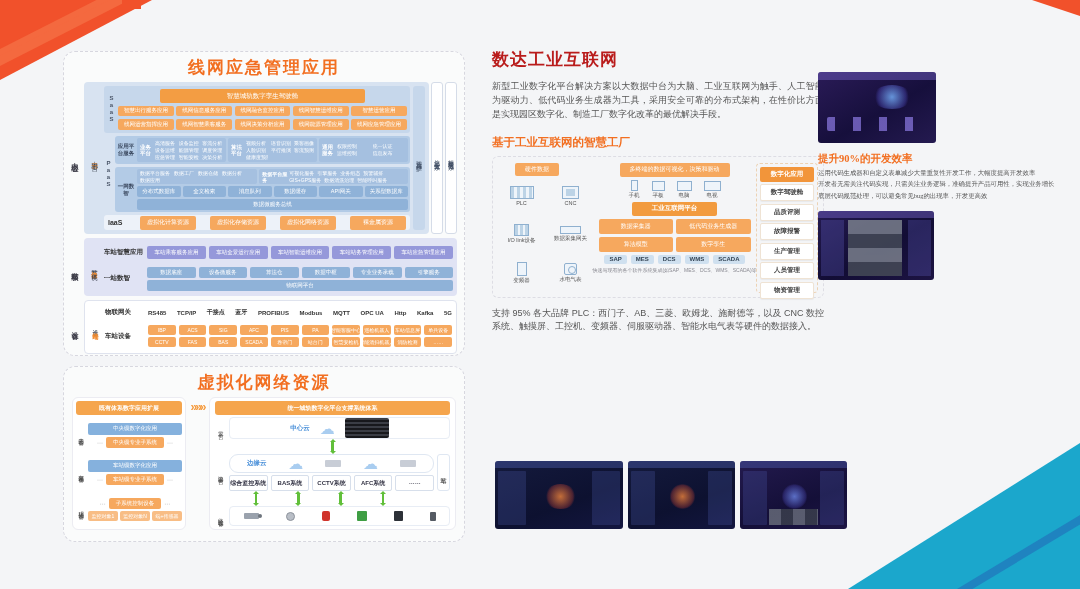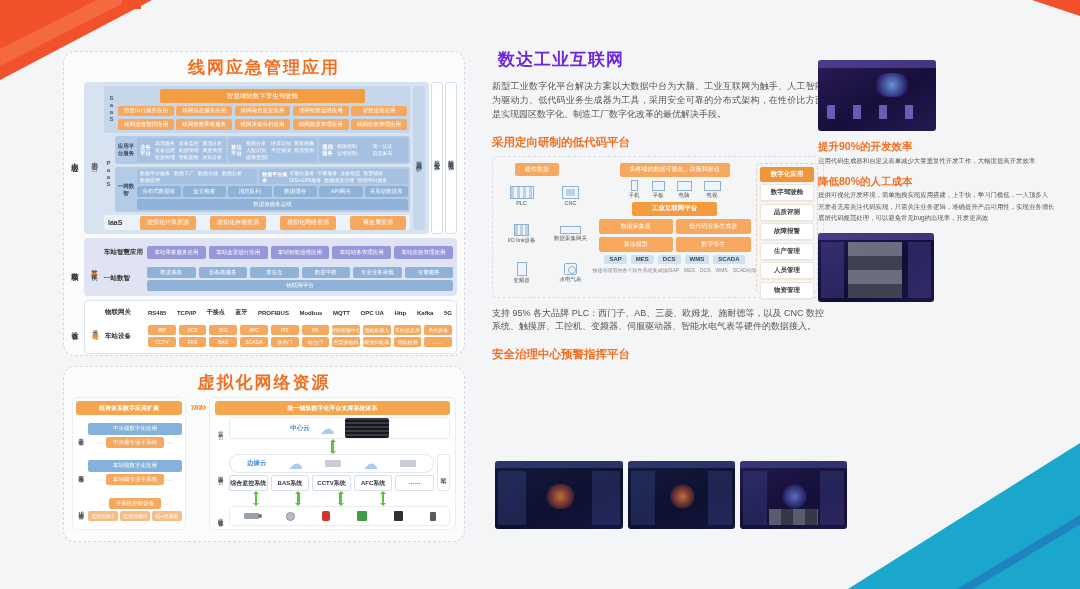--- a/index.html
+++ b/index.html
@@ -131,21 +131,21 @@
   .i-cam { width:15px; height:6px; background:#9aa2ad; border-radius:1px; position:relative; }
   .i-cam::after { content:''; position:absolute; right:-3px; top:1px; width:4px; height:4px; background:#6d747d; border-radius:50%; }
   .i-dome { width:9px; height:9px; background:#b9bec6; border-radius:50%; border:1px solid #8d939c; }
   .i-fire { width:8px; height:10px; background:#d0342c; border-radius:2px; }
   .i-plcm { width:10px; height:10px; background:#3f9e44; border-radius:1px; }
   .i-gate { width:9px; height:10px; background:#2d3138; border-radius:1px; }
   .i-sens { width:6px; height:9px; background:#555b63; border-radius:1px; }
 
   
   .colR { position:absolute; left:492px; top:48px; width:332px; }
-  .h1 { color:#6d28d9; font-size:17px; font-weight:bold; letter-spacing:1px;margin-left:6px; }
+  .h1 { color:#b91c1c; font-size:17px; font-weight:bold; letter-spacing:1px; }
   .h1::after { content:''; }
   .intro { margin-top:9px; font-size:9px; color:#555; line-height:1.55; text-align:justify; }
   .h2 { color:#f26f21; font-size:11.5px; font-weight:bold; margin-top:13px; }
   .factory { border:1px dashed #ddddE4; border-radius:6px; height:142px; margin-top:6px; display:flex; gap:5px; padding:6px 5px 4px 6px; }
   .f-hw { width:94px; display:flex; flex-direction:column; gap:2px; }
   .hw-chip { background:#f6a85e; color:#fff; font-size:6px; padding:2px 0; width:44px; text-align:center; border-radius:2px; margin-left:16px; }
   .hw-grid { flex:1; display:grid; grid-template-columns:1fr 1fr; gap:1px 4px; align-items:center; justify-items:center; }
   .hw-item { display:flex; flex-direction:column; align-items:center; gap:1px; }
   .hw-item span { font-size:5.5px; color:#555; white-space:nowrap; }
   .ic { border:1px solid #8fb0cf; background:#eef4fa; }
@@ -180,21 +180,21 @@
   .shot { height:68px; border-radius:3px; position:relative; overflow:hidden; background:linear-gradient(160deg,#141a3d,#0d1130 60%,#131640); }
   .shot .tbar { position:absolute; top:0; left:0; right:0; height:7px; background:rgba(90,110,200,.35); }
   .shot .lp { position:absolute; left:3px; top:10px; bottom:4px; width:22%; background:rgba(90,110,200,.22); border-radius:1px; }
   .shot .rp { position:absolute; right:3px; top:10px; bottom:4px; width:22%; background:rgba(90,110,200,.22); border-radius:1px; }
   .shot .glow { position:absolute; left:38%; top:34%; width:26%; height:36%; border-radius:50%; background:radial-gradient(circle,rgba(255,140,60,.75),rgba(255,80,50,.25) 60%,transparent 70%); }
   .shot.s1 { width:128px; } .shot.s2 { width:107px; } .shot.s3 { width:107px; background:linear-gradient(160deg,#231a4e,#140f38 60%,#1d1545); }
   .shot.s3 .glow { background:radial-gradient(circle,rgba(120,150,255,.7),rgba(90,90,220,.25) 60%,transparent 70%); }
   .shot.s3 .cams { position:absolute; left:27%; bottom:4px; width:46%; height:16px; background:repeating-linear-gradient(90deg,#6a6f7c 0 12px,#3c414d 12px 24px); opacity:.8; }
 
   
-  .colFar { position:absolute; left:818px; top:60px; width:204px; }
+  .colFar { position:absolute; left:818px; top:72px; width:204px;font-family:Liberation Serif, serif; }
   .shot-top { width:118px; height:71px; border-radius:3px; background:linear-gradient(150deg,#2a1b57,#160f3c 55%,#241a50); position:relative; overflow:hidden; }
   .shot-top .tbar { position:absolute; top:0; left:0; right:0; height:8px; background:rgba(130,110,220,.4); }
   .shot-top .glow { position:absolute; left:46%; top:18%; width:34%; height:34%; border-radius:50%; background:radial-gradient(circle,rgba(120,180,255,.8),rgba(90,90,220,.3) 60%,transparent 72%); }
   .shot-top .nodes { position:absolute; left:8%; bottom:12px; width:84%; height:14px;
      background:repeating-linear-gradient(90deg, rgba(160,140,255,.8) 0 8px, transparent 8px 26px); border-radius:2px; opacity:.75; }
   .benefit h3 { color:#f26f21; font-size:10.5px; font-weight:bold; margin-top:9px; }
   .benefit p { font-size:6.4px; color:#555; margin-top:2.5px; white-space:nowrap; }
   .shot-bot { margin-top:10px; width:116px; height:69px; border-radius:3px; background:linear-gradient(150deg,#241a50,#120d35 55%,#1d1443); position:relative; overflow:hidden; }
   .shot-bot .tbar { position:absolute; top:0; left:0; right:0; height:7px; background:rgba(130,110,220,.4); }
   .shot-bot .grid { position:absolute; left:26%; top:9px; width:46%; bottom:4px;
@@ -568,21 +568,21 @@
         </div>
       </div>
     </div>
 
   </div>
 </div>
 
 <div class="colR">
   <div class="h1">数达工业互联网</div>
   <p class="intro">新型工业数字化平台解决方案以大数据中台为大脑、工业互联网为触手、人工智能为驱动力、低代码业务生成器为工具，采用安全可靠的分布式架构，在性价比方面是实现园区数字化、制造工厂数字化改革的最优解决手段。</p>
-  <div class="h2">采用定向研制的低代码平台</div>
+  <div class="h2">基于工业互联网的智慧工厂</div>
 
   <div class="factory">
     <div class="f-hw">
       <div class="hw-chip">硬件数据</div>
       <div class="hw-grid">
         <div class="hw-item">
             <div class="ic i-plc"></div>
             <span>PLC</span>
           </div>
         <div class="hw-item">
@@ -650,21 +650,20 @@
           <div class="f-app">品质评测</div>
           <div class="f-app">故障报警</div>
           <div class="f-app">生产管理</div>
           <div class="f-app">人员管理</div>
           <div class="f-app">物资管理</div>
         </div>
     </div>
   </div>
 
   <p class="ptext">支持 95% 各大品牌 PLC：西门子、AB、三菱、欧姆龙、施耐德等，以及 CNC 数控系统、触摸屏、工控机、变频器、伺服驱动器、智能水电气表等硬件的数据接入。</p>
-  <div class="h2">安全治理中心预警指挥平台</div>
 </div>
 
 <div class="shots">
   <div class="shot s1">
     <div class="tbar"></div>
       <div class="lp"></div>
       <div class="rp"></div>
       <div class="glow"></div>
   </div>
   <div class="shot s2">
@@ -686,24 +685,20 @@
   <div class="shot-top">
     <div class="tbar"></div>
       <div class="glow"></div>
       <div class="nodes"></div>
   </div>
   <div class="benefit">
     <h3>提升90%的开发效率</h3>
     <p>运用代码生成器和自定义表单减少大量重复性开发工作，大幅度提高开发效率</p>
   </div>
   <div class="benefit">
-    <h3>降低80%的人工成本</h3>
-    <p>提供可视化开发环境，简单拖拽实现应用搭建，上手快，学习门槛低，一人顶多人</p>
-  </div>
-  <div class="benefit">
     <p>开发者无需关注代码实现，只需关注业务逻辑，准确提升产品可用性，实现业务增长</p>
   </div>
   <div class="benefit">
     <p>底层代码规范处理，可以避免常见bug的出现率，开发更高效</p>
   </div>
   <div class="shot-bot">
     <div class="tbar"></div>
       <div class="lp"></div>
       <div class="rp"></div>
       <div class="grid"></div>

